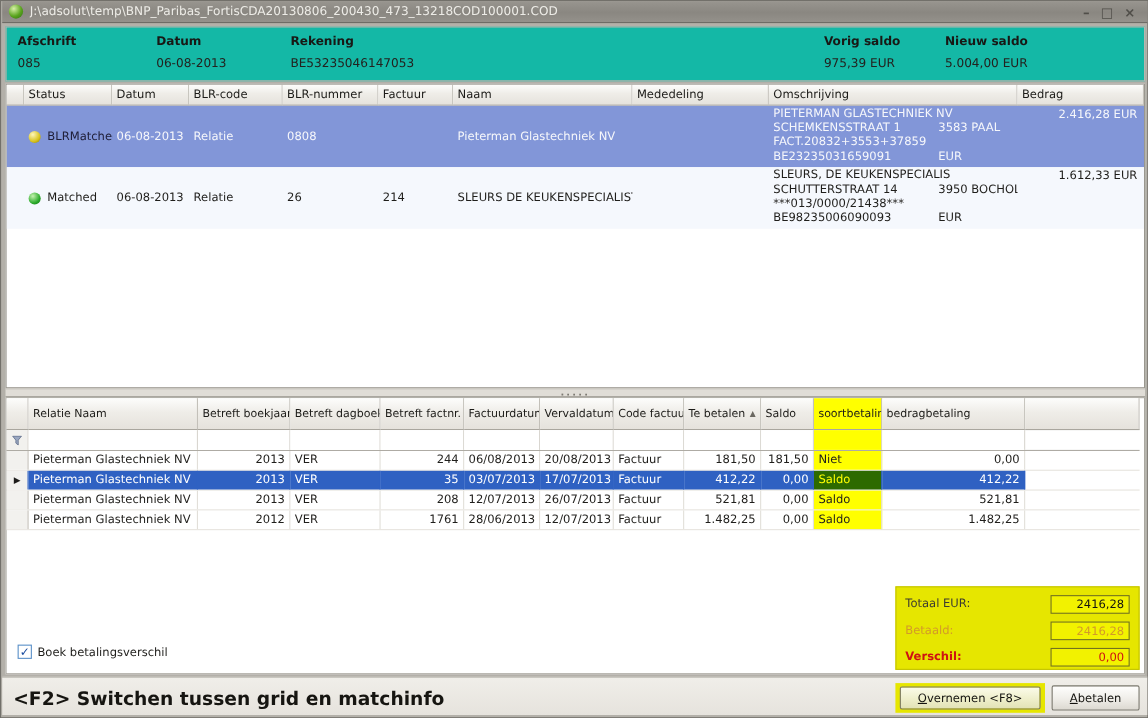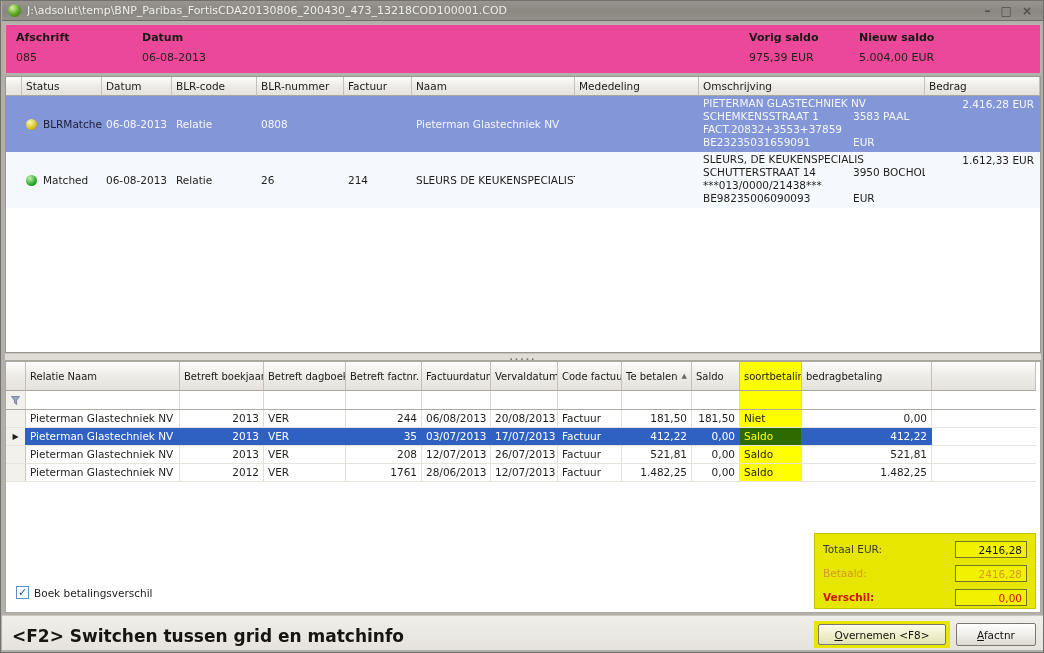--- a/index.html
+++ b/index.html
@@ -11,21 +11,21 @@
     background:linear-gradient(#98958f,#8a8781 55%,#94918b); border-bottom:1px solid #6e6c66;
     display:flex; align-items:center; }
   .app-icon { width:13px; height:13px; border-radius:50%; margin:0 6px 0 6px;
     background:radial-gradient(circle at 35% 30%, #d8f0a8, #5aa41e 55%, #2c6e10); }
   .title-text { color:#edece7; font-size:11px; white-space:nowrap; overflow:hidden; flex:1; }
   .win-controls { display:flex; gap:10px; padding-right:12px; }
   .win-btn { color:#504e49; font-size:12px; font-weight:bold; line-height:12px; cursor:default; }
 
   
   .header-panel { position:absolute; left:4px; top:23px; width:1036px; height:50px;
-    background:#ec4899; border:1px solid #b8b5ae; }
+    background:#14b8a6; border:1px solid #b8b5ae; }
   .hfield { position:absolute; top:6px; }
   .hfield .hlabel { font-size:11px; font-weight:bold; color:#181815; white-space:nowrap; }
   .hfield .hvalue { font-size:11px; color:#23221f; margin-top:7px; white-space:nowrap; }
 
   
   .top-grid { position:absolute; left:4px; top:75px; width:1036px; height:277px;
     background:#ffffff; border:1px solid #9a978f; overflow:hidden; }
   .ghead { display:flex; height:19px; }
   .ghcell { background:linear-gradient(#fdfdfc,#efede8 45%,#e5e2dc); border-right:1px solid #c3c0b9;
     border-bottom:1px solid #a9a69e; font-size:10.5px; color:#1c1b18; padding:2px 4px;
@@ -127,20 +127,24 @@
 
   <div class="header-panel">
     <div class="hfield" style="left:10px">
       <div class="hlabel">Afschrift</div>
       <div class="hvalue">085</div>
     </div>
     <div class="hfield" style="left:136px">
       <div class="hlabel">Datum</div>
       <div class="hvalue">06-08-2013</div>
     </div>
+    <div class="hfield" style="left:258px">
+      <div class="hlabel">Rekening</div>
+      <div class="hvalue">BE53235046147053</div>
+    </div>
     <div class="hfield" style="left:743px">
       <div class="hlabel">Vorig saldo</div>
       <div class="hvalue">975,39 EUR</div>
     </div>
     <div class="hfield" style="left:853px">
       <div class="hlabel">Nieuw saldo</div>
       <div class="hvalue">5.004,00 EUR</div>
     </div>
   </div>
 
@@ -356,17 +360,17 @@
   </div>
 
   <div class="footer">
     <div class="hint">&lt;F2&gt; Switchen tussen grid en matchinfo</div>
     <div class="btn-accept-wrap">
       <div class="btn btn-accept">
         <span><u>O</u><span>vernemen &lt;F8&gt;</span></span>
       </div>
     </div>
     <div class="btn btn-cancel">
-      <span><u>A</u><span>factnr</span></span>
+      <span><u>A</u><span>betalen</span></span>
     </div>
   </div>
 
 </div>
 
 </body></html>

